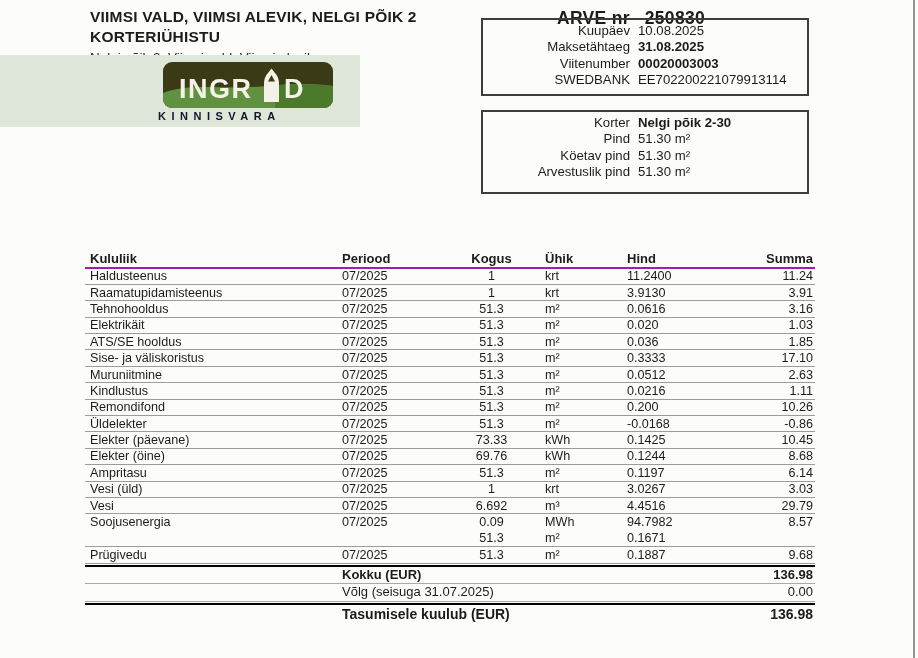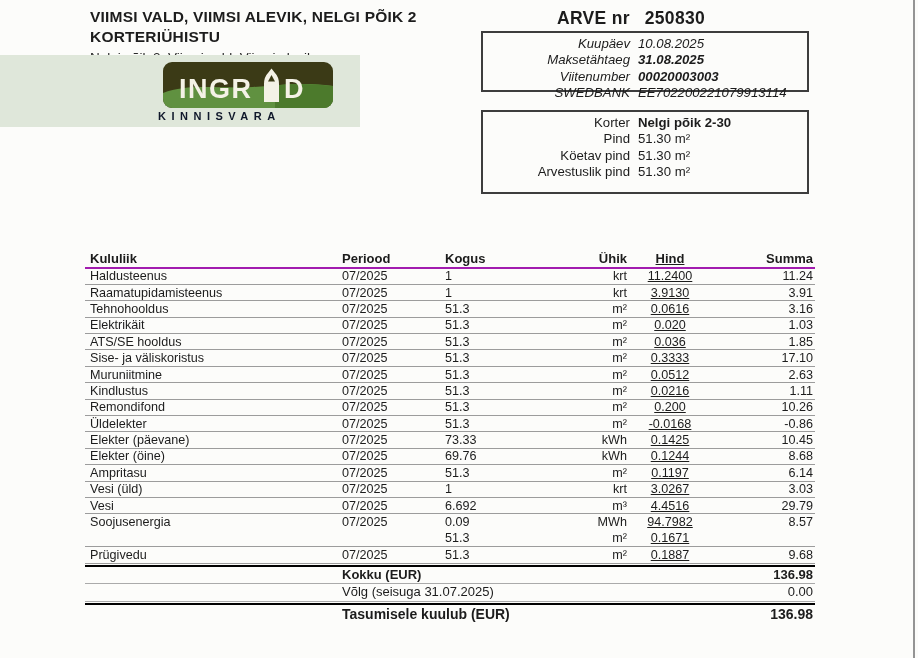--- a/index.html
+++ b/index.html
@@ -17,37 +17,37 @@
   .logo-strip { position:absolute; left:0; top:55px; width:360px; height:72px; background:#dfe7da; z-index:2; }
   .badge { position:absolute; left:163px; top:7px; }
   .logo-sub {
     position:absolute; left:158px; top:55px; width:182px; 
     font-size:11px; font-weight:bold; letter-spacing:5.5px; color:#0f172a;
   }
   
   .arve { position:absolute; left:557px; top:8px; font-size:17.5px; font-weight:bold; letter-spacing:.3px; }
   .arve .num { margin-left:15px; }
   .ibox { position:absolute; left:481px; width:328px; border:2px solid #3d3d3d; padding-top:3px; }
-  .ibox.b1 { top:31px; height:61px;font-style:italic; }
+  .ibox.b1 { top:18px; height:78px; }
   .ibox.b2 { top:110px; height:84px; }
   .irow { display:flex; font-size:13.2px; line-height:16.3px; }
   .irow .lbl { width:147px; text-align:right; flex:none; }
   .irow .val { padding-left:8px; white-space:nowrap; }
   .bold { font-weight:bold; }
   
   .table-wrap { position:absolute; left:85px; top:249px; width:730px; }
   table.inv { width:730px; border-collapse:collapse; table-layout:fixed; font-size:12.6px; }
   .inv th { font-weight:bold; font-size:13px; border-bottom:2px solid #a21caf; height:19px; padding:0; }
   .inv td { height:16.4px; padding:0; border-bottom:1px solid #9c9c9c; white-space:nowrap; }
   .inv tr.nodiv td { border-bottom:none; }
   .inv .c1 { text-align:left; padding-left:5px; }
   .inv .c2 { text-align:left; }
-  .inv .c3 { text-align:left; }
-  .inv .c4 { text-align:right; padding-left:7px; }
-  .inv .c5 { text-align:center;text-decoration:underline; }
+  .inv .c3 { text-align:center; }
+  .inv .c4 { text-align:left; padding-left:7px; }
+  .inv .c5 { text-align:left; }
   .inv .c6 { text-align:right; padding-right:2px; }
   .thickline { border-top:2px solid #000; height:2px; margin-top:1px; }
   .srow { display:flex; font-size:13px; line-height:16.5px; border-bottom:1px solid #aaa; }
   .srow .slabel { margin-left:257px;text-align:center; }
   .srow .sval { margin-left:auto; padding-right:2px; }
   .trow { display:flex; font-size:14px; font-weight:bold; line-height:19px; }
   .trow .slabel { margin-left:257px; }
   .trow .sval { margin-left:auto; padding-right:2px; }
   
   .edge-line { position:absolute; left:913px; top:0; width:2px; height:658px; background:#949494; }

